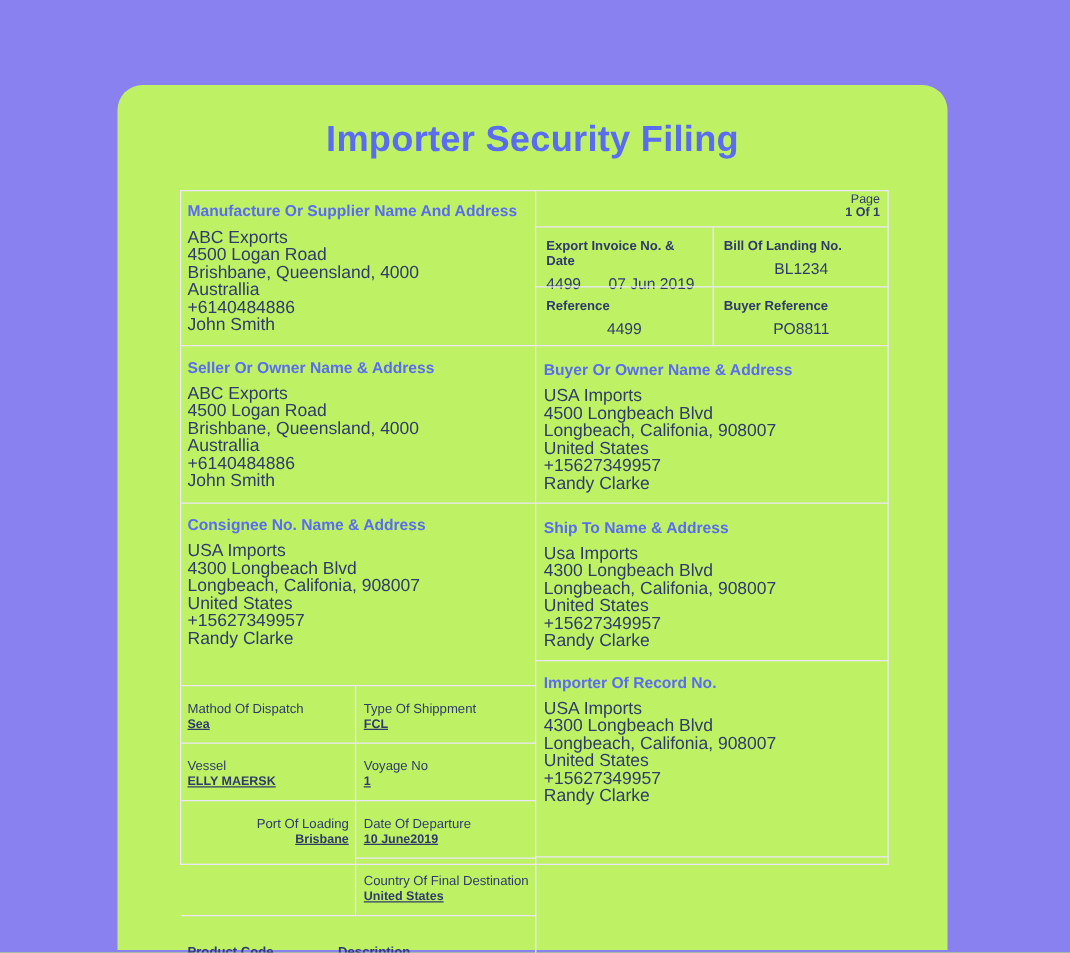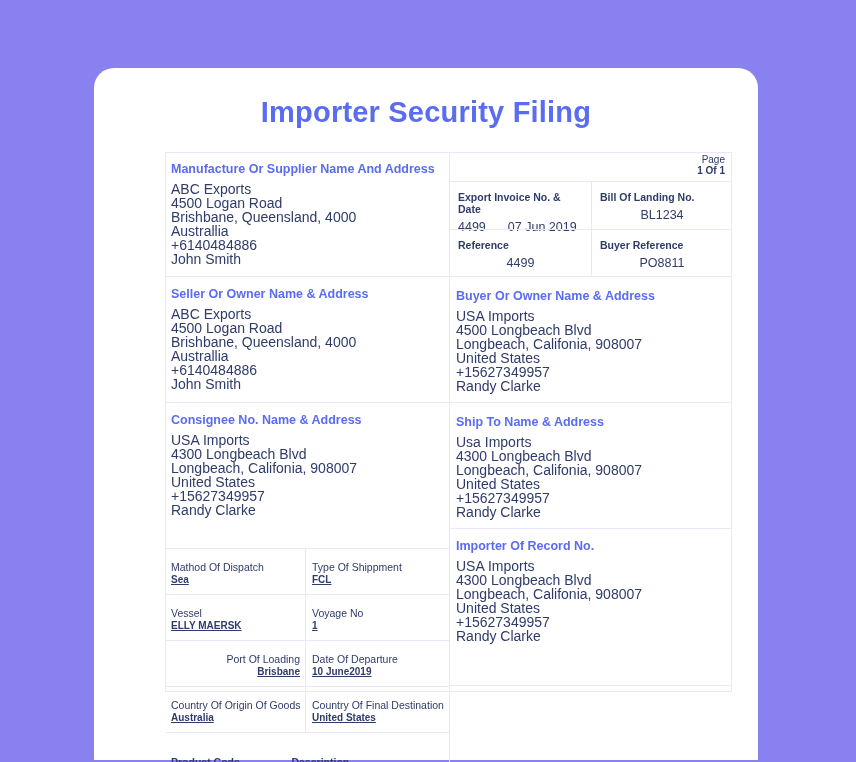--- a/index.html
+++ b/index.html
@@ -9,31 +9,31 @@
     font-family: "Liberation Sans", sans-serif;
     position: relative;
   }
   .frame {
     position: absolute; left: 0; top: 0; width: 856px; height: 760px;
     background: #8981ef;
     border-radius: 18px 18px 0 0;
   }
   .card {
     position: absolute; left: 94px; top: 68px; width: 664px; height: 692px;
-    background: #ffffff;
+    background: #bef264;
     border-radius: 20px 20px 0 0;
   }
   .title {
     position: absolute; left: 0; right: 0; top: 28px;
     text-align: center; font-size: 29px; font-weight: bold;
     color: #5a6cf0; letter-spacing: 0.2px;
   }
   .doc {
     position: absolute; left: 50px; top: 84px; width: 567px; height: 540px;
-    border: 1.5px solid #ece6fb; box-sizing: border-box; margin-left: 21px;
+    border: 1.5px solid #ece6fb; box-sizing: border-box;
   }
   .cell { position: absolute; box-sizing: border-box; }
   .bl { border-left: 1.5px solid #ece6fb; }
   .bt { border-top: 1.5px solid #ece6fb; }
   .sec-head { color: #5a6cf0; font-weight: bold; font-size: 12.5px; margin-bottom: 6px; }
   .addr { color: #2f3b6b; font-size: 14px; line-height: 14px; }
   .small-label { color: #2f3b6b; font-weight: bold; font-size: 10.5px; }
   .small-val { color: #2f3b6b; font-size: 12.5px; margin-top: 5px; text-align: center; }
   .field-label { color: #2f3b6b; font-size: 10.5px; }
   .field-val { color: #2f3b6b; font-size: 10px; font-weight: bold; margin-top: 1px; text-decoration: underline; }
@@ -154,24 +154,20 @@
       <div class="field-val">1</div>
     </div>
     <div class="cell bt" style="left:0; top:487px; width:139px; height:46px; padding:12px 5px 0 5px;text-align:right;">
       <div class="field-label">Port Of Loading</div>
       <div class="field-val">Brisbane</div>
     </div>
     <div class="cell bt bl" style="left:139px; top:487px; width:144px; height:46px; padding:12px 5px 0 6px;">
       <div class="field-label">Date Of Departure</div>
       <div class="field-val">10 June2019</div>
     </div>
-    <div class="cell bt" style="left:0; top:533px; width:139px; height:46px; padding:12px 0 0 5px; white-space:nowrap;">
-      <div class="field-label">Country Of Origin Of Goods</div>
-      <div class="field-val">Australia</div>
-    </div>
     <div class="cell bt bl" style="left:139px; top:533px; width:144px; height:46px; padding:12px 0 0 6px; white-space:nowrap;">
       <div class="field-label">Country Of Final Destination</div>
       <div class="field-val">United States</div>
     </div>
 
     <div class="cell bt" style="left:0; top:579px; width:283px; height:31px; padding:19px 5px 0 5px;">
       <span class="small-label" style="display:inline-block; width:116px;">Product Code</span>
       <span class="small-label">Description</span>
     </div>
 

